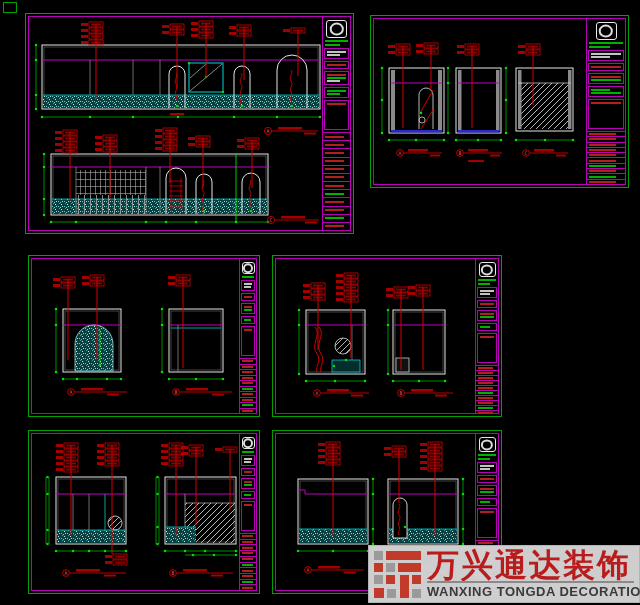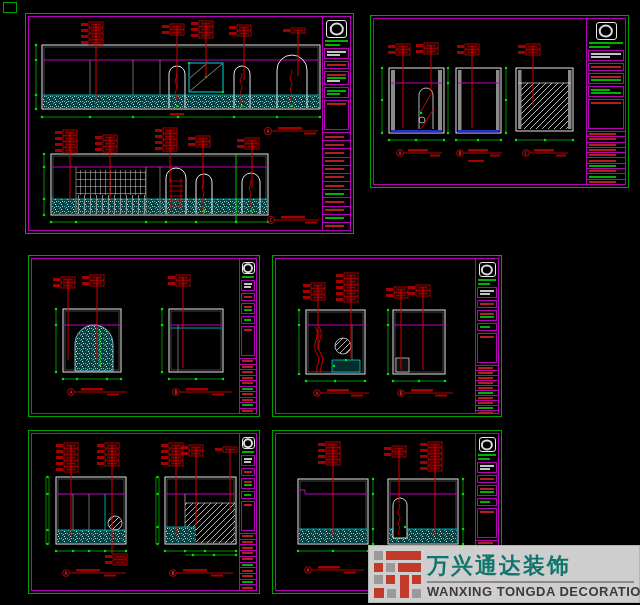--- a/index.html
+++ b/index.html
@@ -36,21 +36,21 @@
   
   .corner-mark{position:absolute;left:3px;top:2px;width:12px;height:9px;border:1px solid #00a000;}
   
   .watermark{position:absolute;left:368px;top:545px;width:272px;height:58px;
      background:rgba(217,217,217,.95);border:1px solid #b5b5b5;z-index:50;
      display:flex;align-items:center;box-sizing:border-box;padding:4px 5px;}
   .wm-logo{position:relative;width:47px;height:47px;flex:0 0 auto;margin-right:6px;}
   .wm-cell{position:absolute;}
   .wm-cell.r{background:#c23b2a;} .wm-cell.gy{background:#9a9a9a;}
   .wm-text{display:flex;flex-direction:column;justify-content:center;min-width:0;}
-  .wm-cn{font-size:22px;line-height:31px;font-weight:bold;color:#0f766e;letter-spacing:2px;white-space:nowrap;}
+  .wm-cn{font-size:32px;line-height:31px;font-weight:bold;color:#b91c1c;letter-spacing:2px;white-space:nowrap;}
   .wm-en{font-size:13px;line-height:14px;font-weight:bold;color:#3a3a3a;letter-spacing:.5px;white-space:nowrap;
          border-top:2px solid #8a8a8a;padding-top:2px;}
 </style>
 </head>
 <body>
 
 <div id="stage">
 
 <svg width="0" height="0" style="position:absolute" aria-hidden="true">
 <defs>

